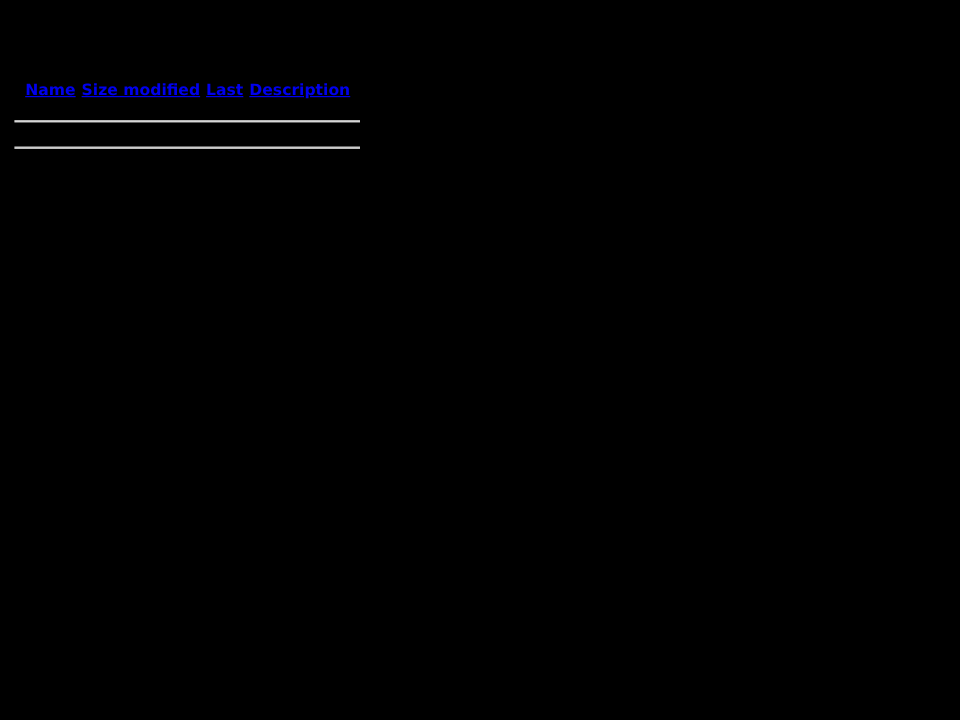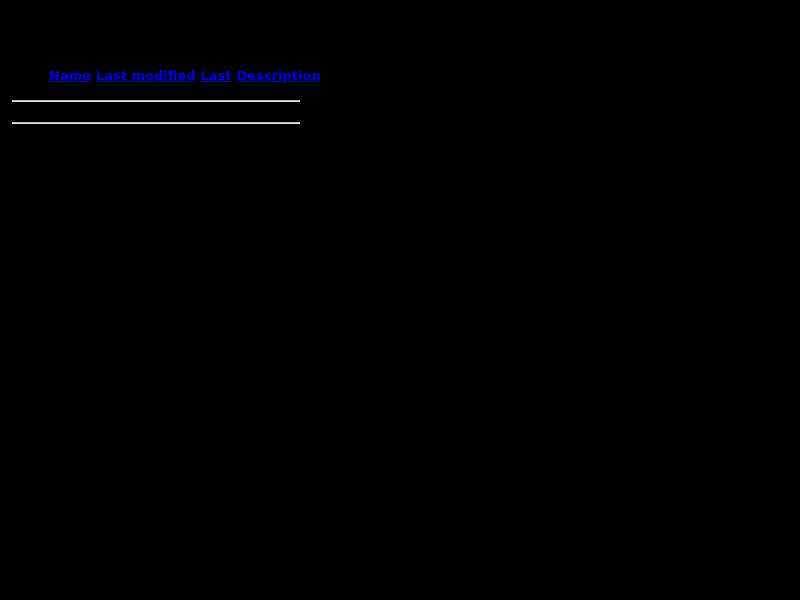--- a/index.html
+++ b/index.html
@@ -18,21 +18,20 @@
   .header-links {
     position: absolute;
     left: 21px;
     top: 68px;
     display: inline-flex;
     column-gap: 5px;
     font-size: 13px;
     font-weight: bold;
     line-height: 16px;
     white-space: nowrap;
-    margin-left: 28px;
   }
   .col-link {
     color: var(--link-color, #0000EE);
     text-decoration: underline;
     cursor: pointer;
   }
   .rule {
     position: absolute;
     left: 12px;
     width: 288px;
@@ -46,21 +45,21 @@
   .rule.top { top: 100px; }
   .rule.bottom { top: 122px; }
 </style>
 </head>
 <body>
 
 <div class="page">
 
   <div class="header-links">
     <a href="#" class="col-link">Name</a>
-    <a href="#" class="col-link">Last modified</a>
+    <a href="#" class="col-link">Size modified</a>
     <a href="#" class="col-link">Last</a>
     <a href="#" class="col-link">Description</a>
   </div>
 
   <hr class="rule top">
   <hr class="rule bottom">
 
 </div>
 
 </body></html>

